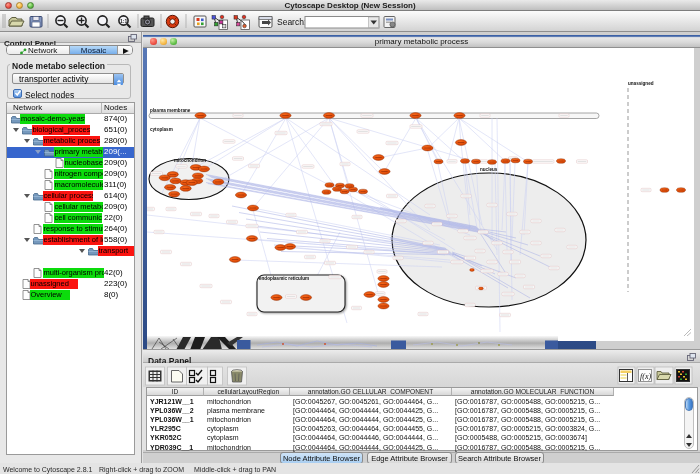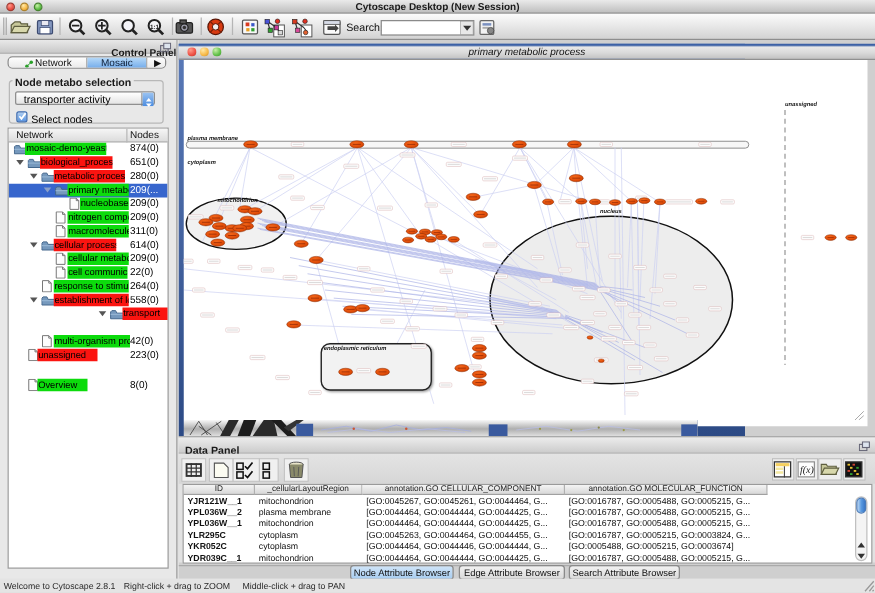--- a/index.html
+++ b/index.html
@@ -1,27 +1,27 @@
 <!DOCTYPE html>
 <html><head><meta charset="utf-8"><style>
 *{margin:0;padding:0;box-sizing:border-box;}
 html,body{width:700px;height:474px;overflow:hidden;font-family:"Liberation Sans",sans-serif;background:#e4e4e4;}
 .abs{position:absolute;}
 #titlebar{left:0;top:0;width:700px;height:11px;background:linear-gradient(#eaeaea,#bfbfbf);border-bottom:1px solid #7d7d7d;}
 #titletxt{width:700px;text-align:center;font-size:8px;font-weight:bold;color:#1a1a1a;line-height:11px;}
 .tl{border-radius:50%;width:7px;height:7px;top:2px;}
 #toolbar{left:0;top:11px;width:700px;height:21px;background:linear-gradient(#fcfcfc,#d3d3d3);border-bottom:1px solid #8e8e8e;}
 #cp{left:0;top:32px;width:142px;height:431px;background:#e8e8e8;border-right:1px solid #9b9b9b;}
-#cphead{left:0;top:0;width:141px;height:11px;background:linear-gradient(#e9e9e9,#c9c9c9);border-bottom:1px solid #a8a8a8;text-align:right;}
+#cphead{left:0;top:0;width:141px;height:11px;background:linear-gradient(#e9e9e9,#c9c9c9);border-bottom:1px solid #a8a8a8;}
 #cphead span{font-size:8px;font-weight:bold;color:#1a1a1a;line-height:10.5px;padding-left:4px;}
 #tabs{left:6px;top:13px;width:127px;height:10px;background:#fff;border:1px solid #8a8a8a;border-radius:4px;overflow:hidden;}
 .seg{position:absolute;top:0;height:10px;font-size:8px;text-align:center;}
 #mdi{left:143px;top:32px;width:557px;height:431px;background:#cfcfcf;}
 #statusbar{left:0;top:463px;width:700px;height:11px;background:#e4e4e4;font-size:7px;color:#2a2a2a;}
-#netwin{left:0;top:3px;width:453px;height:314px;background:linear-gradient(#5a7ab8,#2c4a85);font-style:italic;}
+#netwin{left:0;top:3px;width:453px;height:314px;background:linear-gradient(#5a7ab8,#2c4a85);}
 #nettitle{left:0;top:0;width:557px;height:13px;background:linear-gradient(#3c61a6 0%,#3c61a6 10%,#e8e8e8 22%,#dadada 60%,#c2c2c2 100%);border-bottom:1px solid #909090;}
 #nettitletxt{width:557px;text-align:center;font-size:8px;color:#111;line-height:14px;}
 #canvas{left:4px;top:13px;width:547px;height:288px;background:#fff;}
 #dp{left:0;top:317px;width:557px;height:101px;background:#e2e2e2;border-top:1px solid #9a9a9a;}
 #dphead{left:0;top:0;width:557px;height:13px;background:linear-gradient(#ececec,#cccccc);border-bottom:1px solid #aaa;}
 #dphead span{font-size:8.5px;font-weight:bold;color:#1a1a1a;line-height:13px;padding-left:5px;text-decoration:underline;}
 #dptools{left:0;top:13px;width:557px;height:24px;background:linear-gradient(#e4e4e4,#d6d6d6);}
 #dtable{left:3px;top:37px;width:552px;height:63.5px;background:#fff;border:1px solid #9a9a9a;}
 .th{position:absolute;top:0;height:8px;background:linear-gradient(#f4f4f4,#d8d8d8);border-right:1px solid #b0b0b0;border-bottom:1px solid #a0a0a0;font-size:6.6px;color:#222;text-align:center;line-height:7.8px;overflow:hidden;white-space:nowrap;}
 .td{position:absolute;height:9.2px;font-size:7px;color:#111;line-height:9.2px;white-space:nowrap;overflow:hidden;}
@@ -286,21 +286,21 @@
           <div class="num" style="color:#000">42(0)</div>
         </div>
 <div class="trow" style="top:165px;">
           <svg class="abs" style="left:15px;top:0.5px" width="9" height="10">
             <path d="M1 0.5 L6 0.5 L8 2.5 L8 9.5 L1 9.5 Z" fill="#fdfdfd" stroke="#777" stroke-width="0.8"></path>
             <path d="M6 0.5 L6 2.5 L8 2.5" fill="none" stroke="#777" stroke-width="0.8"></path>
           </svg>
           <div class="chip" style="left:22.5px;width:48px;background:#fb1410;">unassigned</div>
           <div class="num" style="color:#000">223(0)</div>
         </div>
-<div class="trow" style="top:176px;margin-top:13px;">
+<div class="trow" style="top:176px;">
           <svg class="abs" style="left:15px;top:0.5px" width="9" height="10">
             <path d="M1 0.5 L6 0.5 L8 2.5 L8 9.5 L1 9.5 Z" fill="#fdfdfd" stroke="#777" stroke-width="0.8"></path>
             <path d="M6 0.5 L6 2.5 L8 2.5" fill="none" stroke="#777" stroke-width="0.8"></path>
           </svg>
           <div class="chip" style="left:22.5px;width:40px;background:#0cdb0c;">Overview</div>
           <div class="num" style="color:#000">8(0)</div>
         </div>
 
    </div>
  </div>

